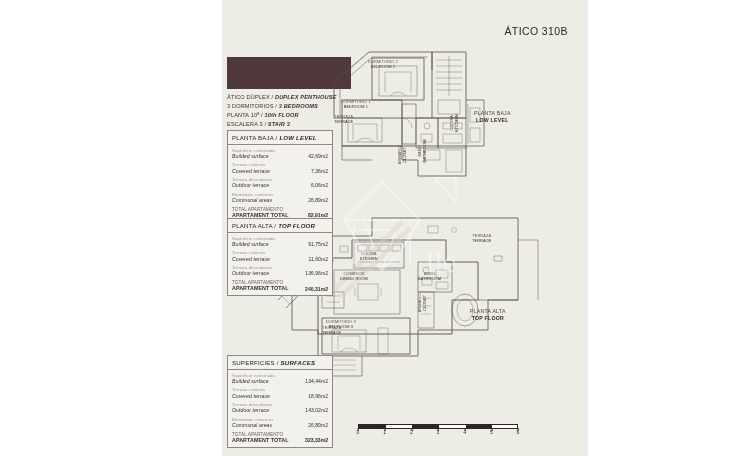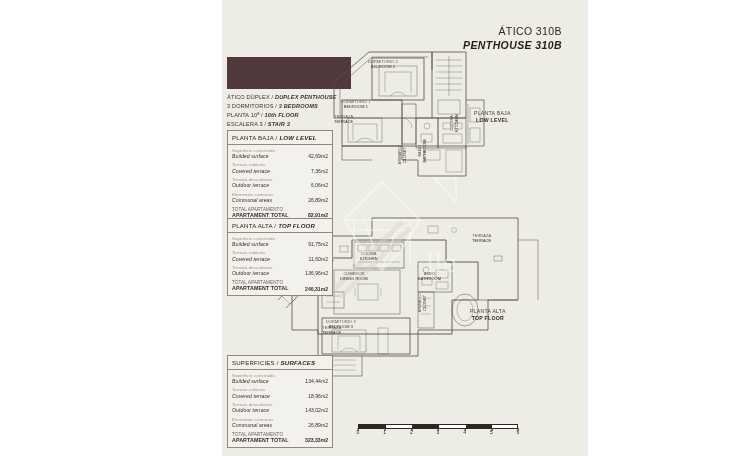--- a/index.html
+++ b/index.html
@@ -26,21 +26,21 @@
     top: 0px;
     width: 366px;
     height: 456px;
     background: #edece5;
     overflow: hidden;
   }
 
   
   #title-block {
     position: absolute;
-    right: 26px;
+    right: 20px;
     top: 24px;
     text-align: right;
     line-height: 1.35;
   }
   #title-block .t-es {
     font-size: 10.5px;
     letter-spacing: .4px;
     color: #2c2724;
     font-weight: 400;
   }
@@ -255,21 +255,20 @@
 </style>
 </head>
 <body>
 
 <div id="root">
 
   <div id="sheet">
 
     <div id="title-block">
       <div class="t-es">ÁTICO 310B</div>
-      <div class="t-en">PENTHOUSE 310B</div>
     </div>
 
     <div id="brand-swatch"></div>
 
     <div id="unit-desc">
       <div class="line"><span>ÁTICO DÚPLEX / </span><span class="en">DUPLEX PENTHOUSE</span></div>
       <div class="line"><span>3 DORMITORIOS / </span><span class="en">3 BEDROOMS</span></div>
       <div class="line"><span>PLANTA 10ª / </span><span class="en">10th FLOOR</span></div>
       <div class="line"><span>ESCALERA 3 / </span><span class="en">STAIR 3</span></div>
     </div>

